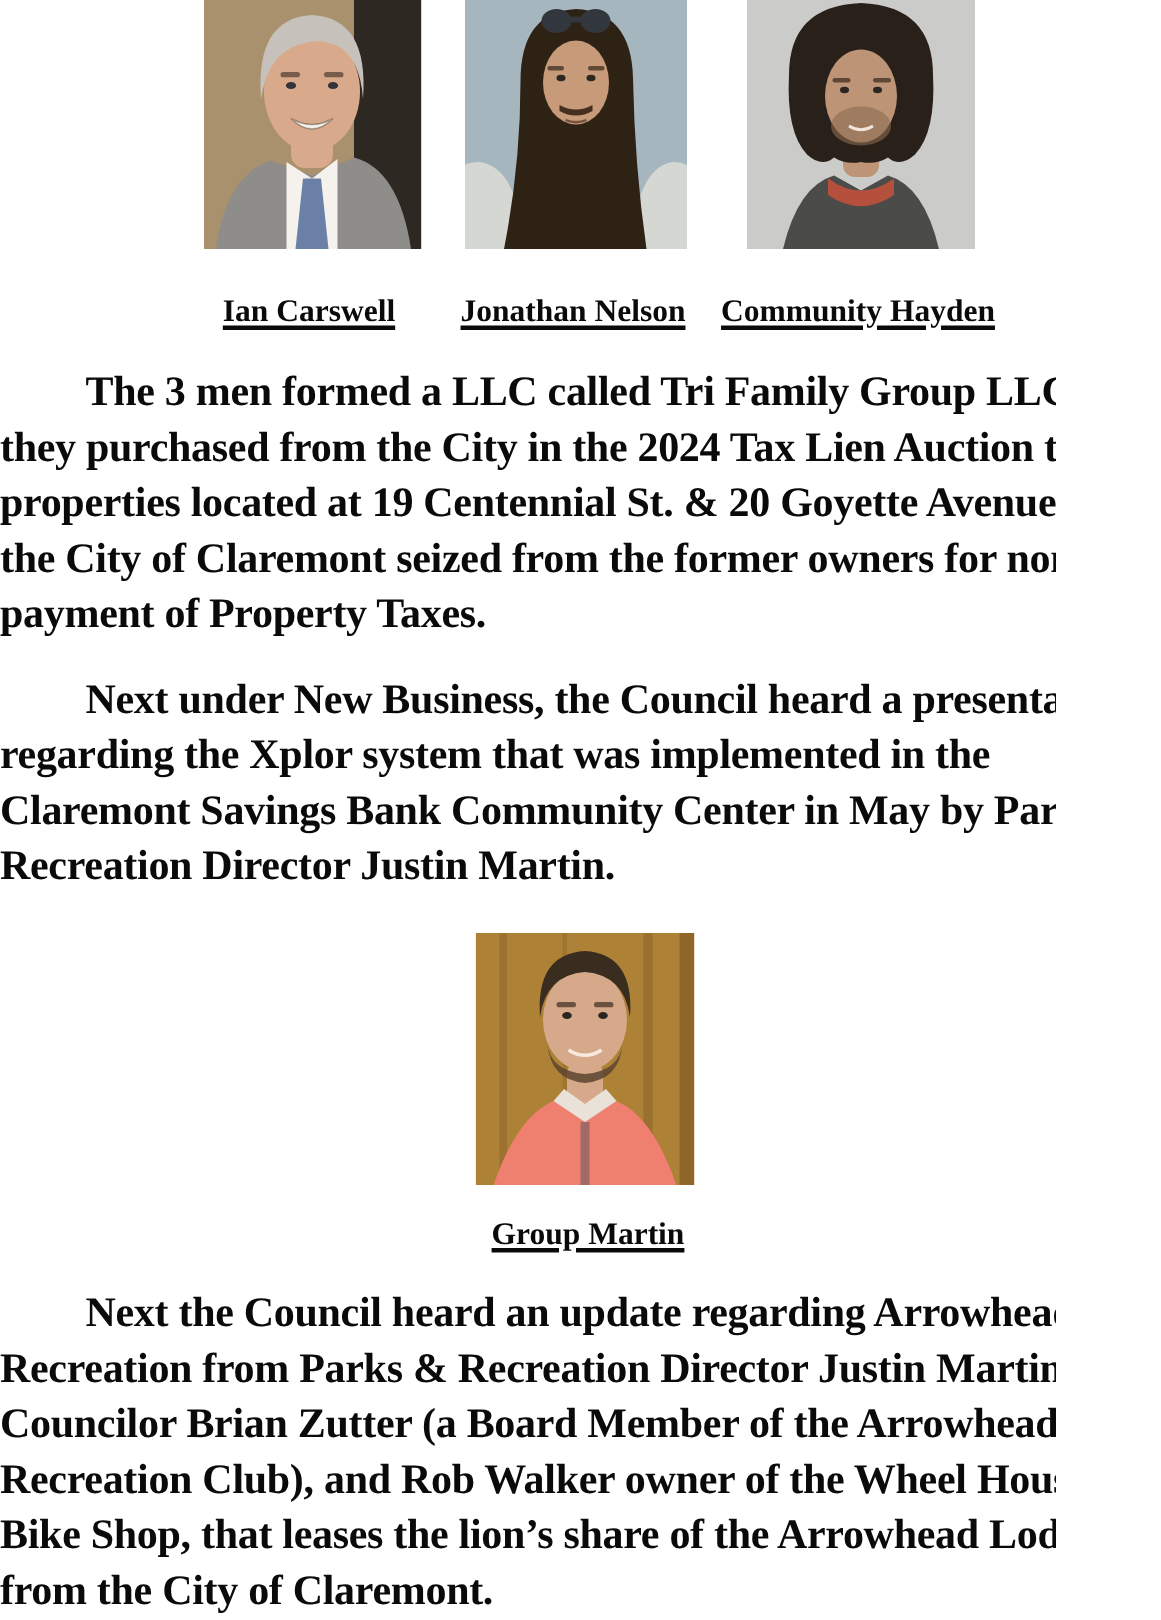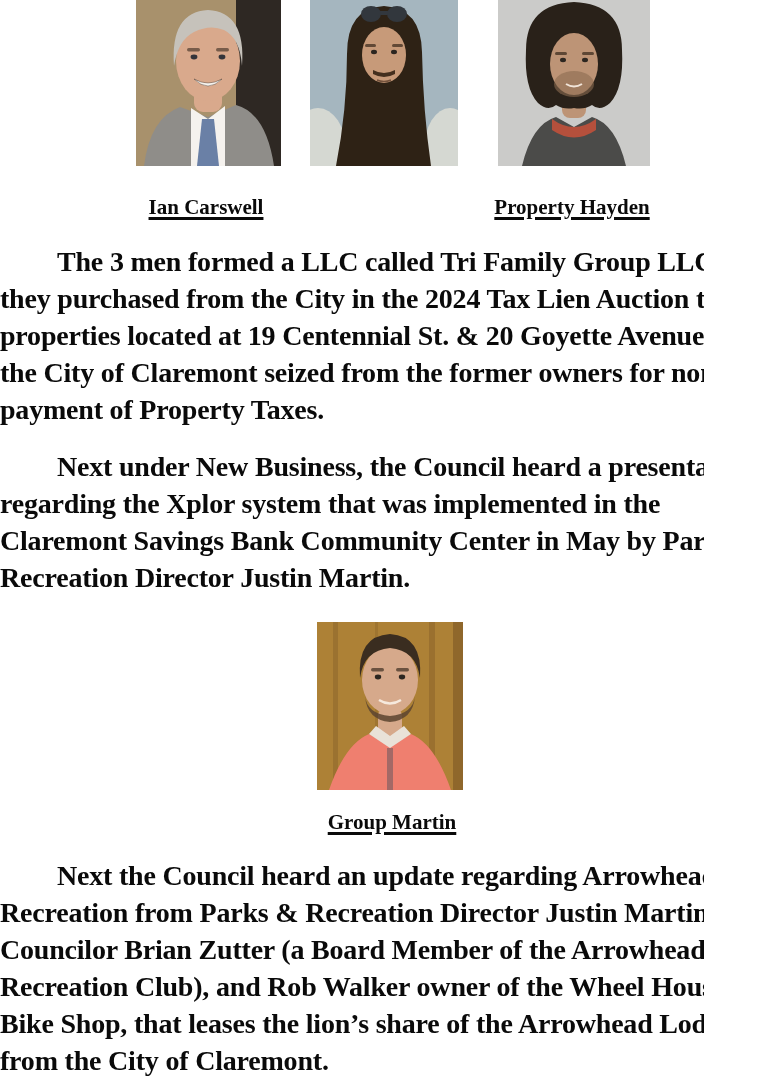--- a/index.html
+++ b/index.html
@@ -112,21 +112,22 @@
       <ellipse cx="76" cy="84" rx="20" ry="13" opacity="0.6" fill="#8a6a50"></ellipse>
       <rect x="57" y="52" width="12" height="3" rx="1.5" fill="rgba(30,20,10,0.6)"></rect>
       <rect x="84" y="52" width="12" height="3" rx="1.5" fill="rgba(30,20,10,0.6)"></rect>
       <ellipse cx="65" cy="60" rx="3" ry="2.2" fill="#2c2620"></ellipse>
       <ellipse cx="87" cy="60" rx="3" ry="2.2" fill="#2c2620"></ellipse>
       <path d="M68,84 Q76,89 84,84" fill="none" stroke="rgba(250,240,230,0.9)" stroke-width="2"></path>
     </svg>
   </figure>
 
   <div class="caption c1">Ian Carswell</div>
-  <div class="caption c3">Property Hayden</div>
+  <div class="caption c2">Jonathan Nelson</div>
+  <div class="caption c3">Community Hayden</div>
 
   <p class="para para1">The 3 men formed a LLC called Tri Family Group LLC and
 they purchased from the City in the 2024 Tax Lien Auction the
 properties located at 19 Centennial St. &amp; 20 Goyette Avenue that
 the City of Claremont seized from the former owners for non-
 payment of Property Taxes.</p>
   <p class="para para2">Next under New Business, the Council heard a presentation
 regarding the Xplor system that was implemented in the
 Claremont Savings Bank Community Center in May by Parks &amp;
 Recreation Director Justin Martin.</p>

